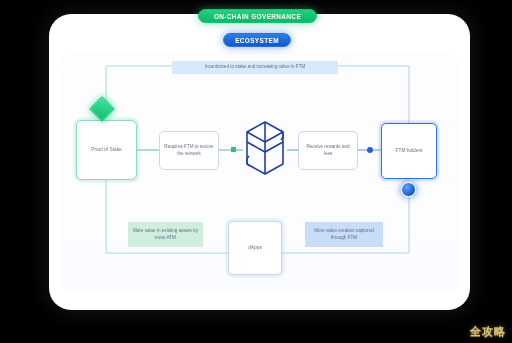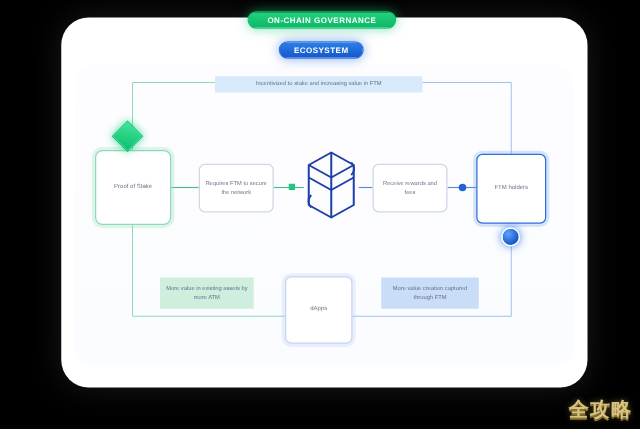--- a/index.html
+++ b/index.html
@@ -197,21 +197,21 @@
     background: #23c583;
   }
 
   
   .ftm-logo { position: absolute; left: 243px; top: 120px; width: 44px; height: 56px; }
 
   
   .watermark {
     position: absolute;
     right: 6px; bottom: 4px;
-    font-size: 16px;
+    font-size: 11px;
     font-weight: 700;
     letter-spacing: 1px;
     color: #d8c37e;
     text-shadow: 0 1px 0 #8a7330, 0 0 5px rgba(210,180,110,0.5);
     font-family: Liberation Sans, sans-serif;
   }
 </style>
 </head>
 <body>
 

